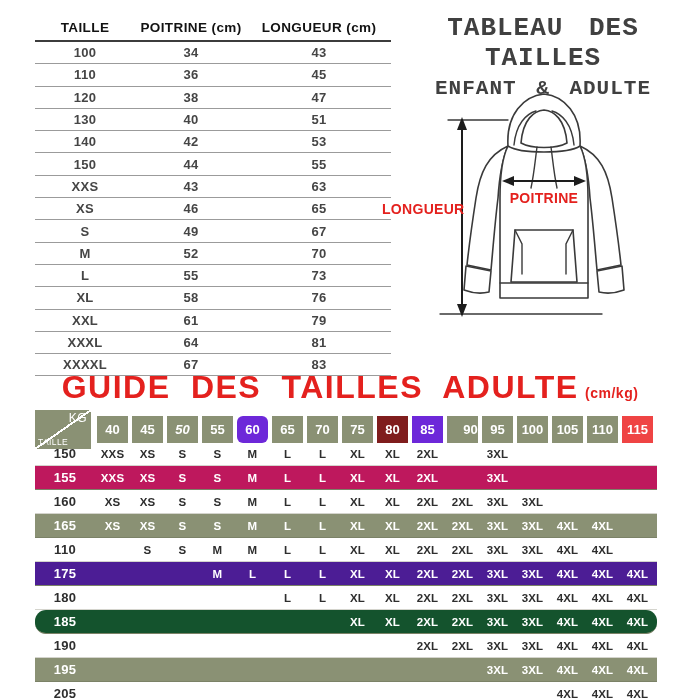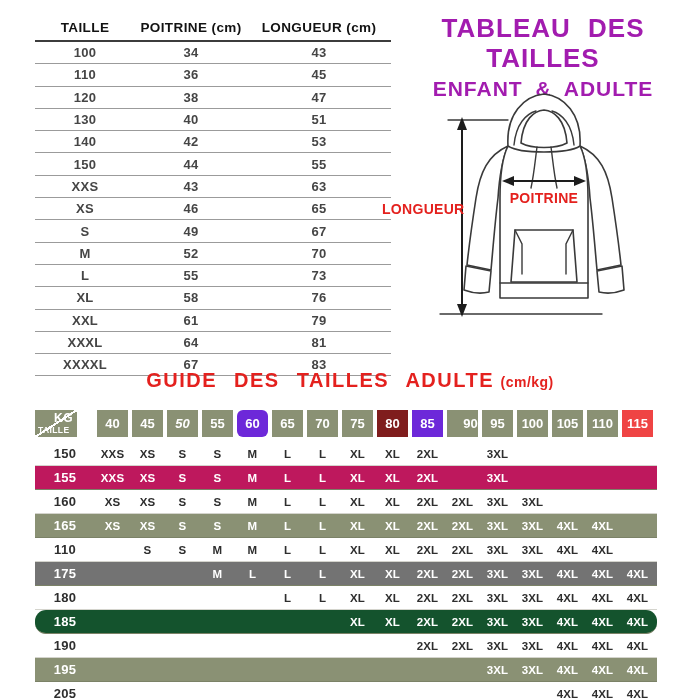--- a/index.html
+++ b/index.html
@@ -26,31 +26,31 @@
   .sketch{fill:#ffffff;stroke:#3a3a3a;stroke-width:1.6;stroke-linejoin:round;}
   .sketch-line{fill:none;stroke:#3a3a3a;stroke-width:1.4;stroke-linecap:round;}
   .arrow-line{stroke:#1d1d1d;stroke-width:2;}
   .arrow-head{fill:#1d1d1d;stroke:none;}
   .diagram-label{font-family:"Liberation Sans","DejaVu Sans",sans-serif;
                  font-weight:bold;font-size:14px;letter-spacing:.3px;}
 
   
   .guide-title{position:absolute;left:40px;top:369px;width:620px;text-align:center;
                font-weight:bold;}
-  .guide-title .gt-main{font-size:20px;letter-spacing:1.5px;word-spacing:10px;}
+  .guide-title .gt-main{font-size:32px;letter-spacing:1.5px;word-spacing:10px;}
   .guide-title .gt-unit{font-size:14px;letter-spacing:.5px;margin-left:2px;}
 
   
   .guide{position:absolute;left:35px;top:410px;width:622px;}
   .g-row{display:grid;grid-template-columns:60px repeat(16,35px);height:23px;
          align-items:center;text-align:center;}
   .g-header{height:27px;margin-bottom:5px;}
   .g-hcell{margin:0 2px;height:27px;line-height:27px;color:#fff;
            font-weight:bold;font-size:13px;}
-  .g-corner{position:relative;height:27px;margin-right:18px;color:#fff;font-weight:bold;}
+  .g-corner{position:relative;height:39px;margin-right:4px;color:#fff;font-weight:normal;}
   .c-kg{position:absolute;top:1px;right:4px;font-size:12px;letter-spacing:.5px;}
   .c-taille{position:absolute;bottom:2px;left:3px;font-size:8.5px;letter-spacing:.4px;}
   .g-white{background:#ffffff;color:#2e2e2e;border-bottom:1px solid #d4d4cd;}
   .g-green{color:#ffffff;border-bottom:1px solid #7b8267;}
   .g-label{font-weight:bold;font-size:13px;letter-spacing:.3px;}
   .g-cell{font-weight:bold;font-size:11.5px;letter-spacing:.2px;}
 </style>
 </head>
 <body>
 
@@ -134,21 +134,21 @@
           <div class="kt-cell">81</div>
         </div>
         <div class="kt-row">
           <div class="kt-cell">XXXXL</div>
           <div class="kt-cell">67</div>
           <div class="kt-cell">83</div>
         </div>
       </div>
   </div>
 
-  <div class="main-title" style="color: #a21caf;">
+  <div class="main-title" style="color: #404040; font-family: Liberation Mono, monospace;">
     <div class="t1">TABLEAU DES TAILLES</div>
     <div class="t2">ENFANT &amp; ADULTE</div>
   </div>
 
   <div class="hoodie">
     <svg viewBox="0 0 312 252">
 
       <line class="sketch-line" x1="70" y1="34" x2="130" y2="34"></line>
       <line class="sketch-line" x1="62" y1="228" x2="224" y2="228"></line>
 
@@ -305,21 +305,21 @@
         <div class="g-cell">XL</div>
         <div class="g-cell">XL</div>
         <div class="g-cell">2XL</div>
         <div class="g-cell">2XL</div>
         <div class="g-cell">3XL</div>
         <div class="g-cell">3XL</div>
         <div class="g-cell">4XL</div>
         <div class="g-cell">4XL</div>
         <div class="g-cell"></div>
       </div>
-      <div class="g-row g-green" style="background: #737373;">
+      <div class="g-row g-green" style="background: #4c1d95;">
         <div class="g-label">175</div>
         <div class="g-cell"></div>
         <div class="g-cell"></div>
         <div class="g-cell"></div>
         <div class="g-cell">M</div>
         <div class="g-cell">L</div>
         <div class="g-cell">L</div>
         <div class="g-cell">L</div>
         <div class="g-cell">XL</div>
         <div class="g-cell">XL</div>

